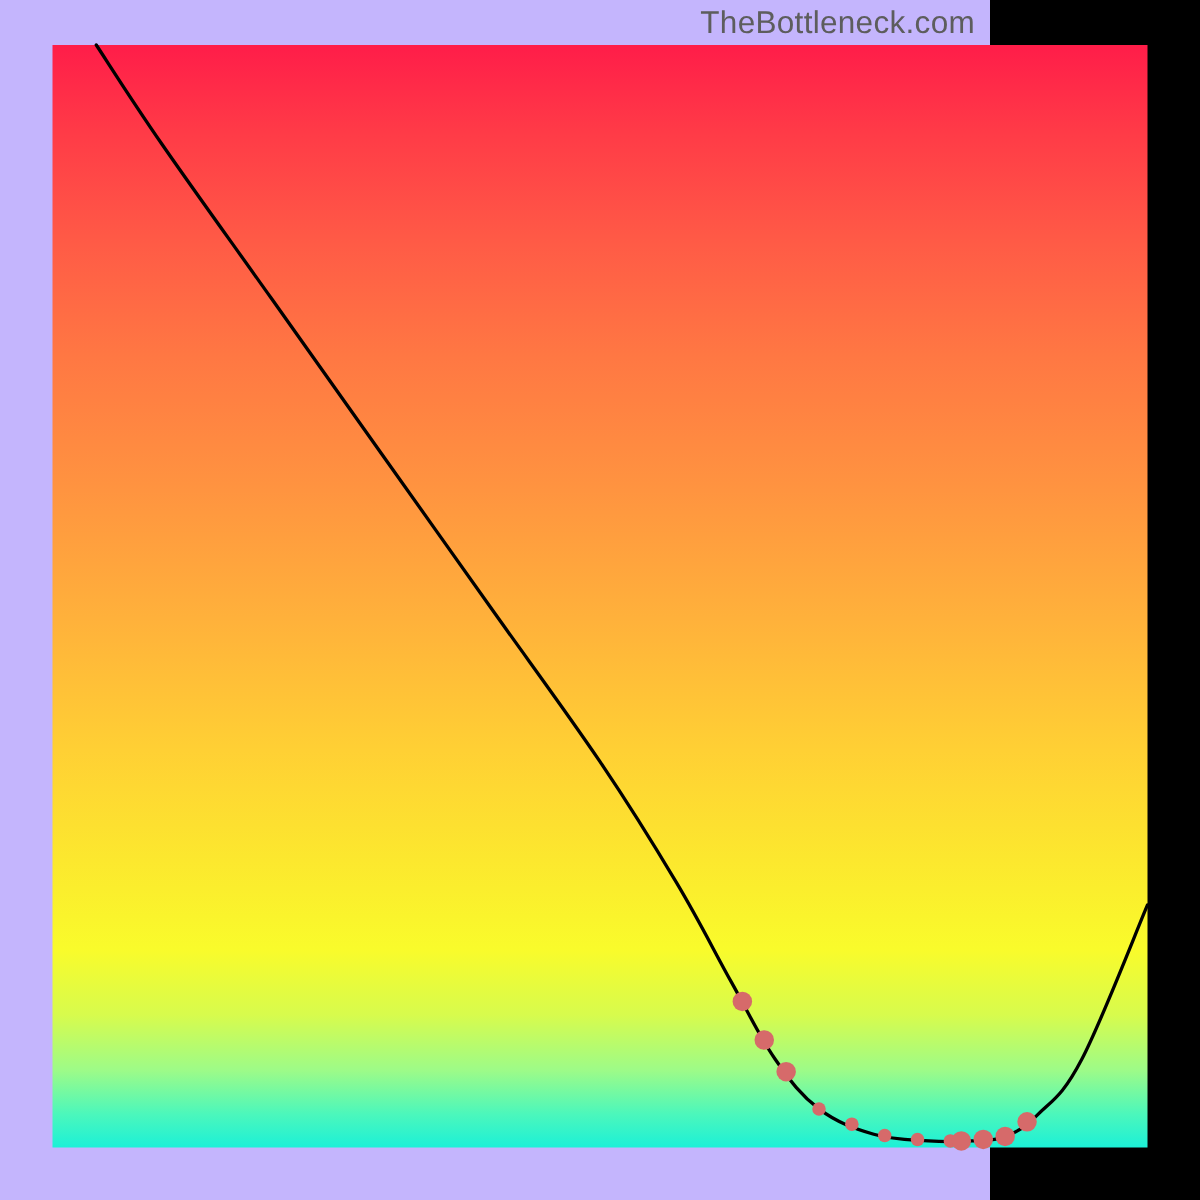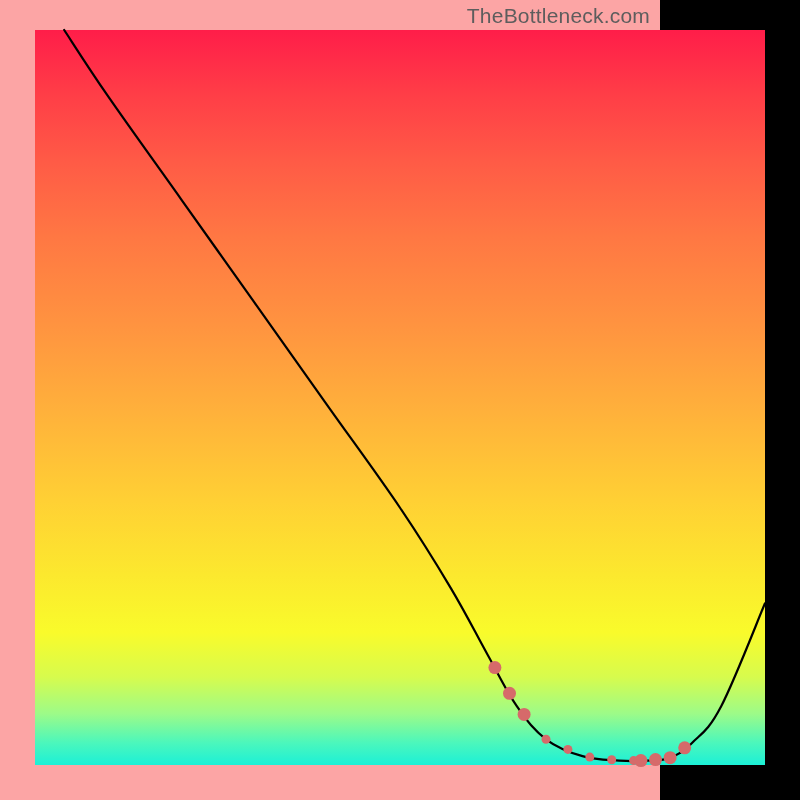--- a/index.html
+++ b/index.html
@@ -8,21 +8,21 @@
     width: 800px;
     height: 800px;
     background: #000;
     overflow: hidden;
     font-family: Arial, Helvetica, sans-serif;
   }
   .frame {
     position: relative;
     width: 660px;
     height: 800px;
-    background: #fca5a5;
+    background: #c4b5fd;
   }
   .watermark {
     position: absolute;
     top: 4px;
     right: 10px;
     color: #5d5d5d;
     font-size: 21px;
     font-weight: 500;
     letter-spacing: 0.2px;
     z-index: 10;

